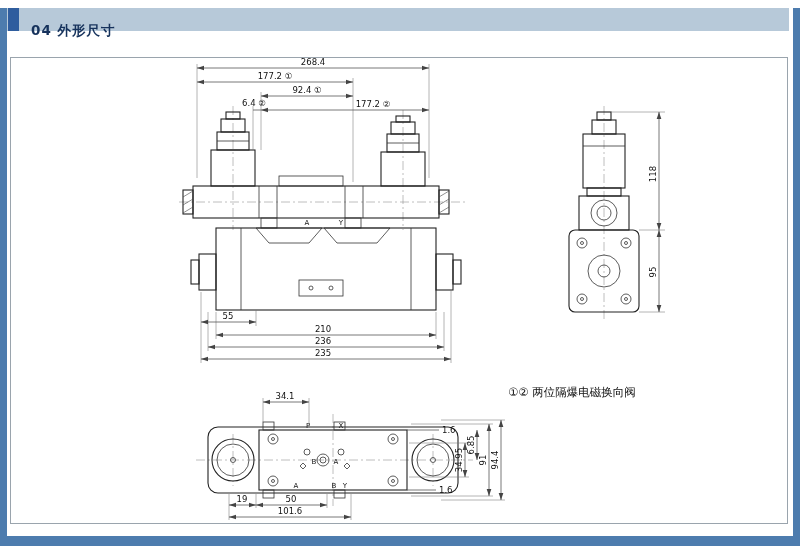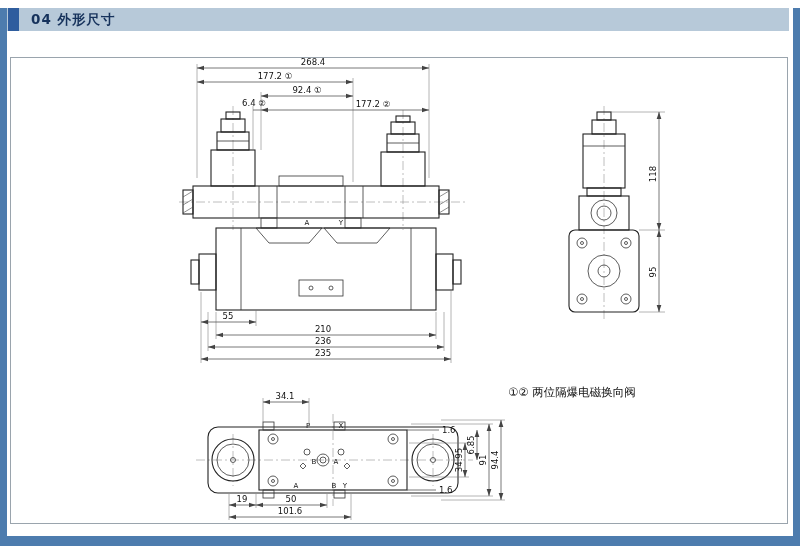--- a/index.html
+++ b/index.html
@@ -4,21 +4,21 @@
 <style>
   html,body{margin:0;padding:0;background:#fff;}
   #page{position:relative;width:800px;height:546px;background:#fff;overflow:hidden;
         font-family:"DejaVu Sans","Liberation Sans",sans-serif;color:#222;}
   .strip{position:absolute;background:#4d7cae;}
   #strip-left{left:0;top:8px;width:7px;height:538px;}
   #strip-right{right:0;top:8px;width:7px;height:528px;}
   #strip-bottom{left:0;bottom:0;width:800px;height:10px;}
   #header{position:absolute;left:7px;top:8px;width:782px;height:23px;background:#b7c9d9;}
   #header-square{position:absolute;left:1px;top:0;width:11px;height:23px;background:#2f5d9e;}
-  #header-text{position:absolute;left:24px;top:3px;font-size:13.5px;font-weight:bold;color:#16325c;letter-spacing:1px;}
+  #header-text{position:absolute;left:24px;top:14px;font-size:13.5px;font-weight:bold;color:#16325c;letter-spacing:1px;}
   #content{position:absolute;left:10px;top:57px;width:776px;height:465px;border:1px solid #9aa4ad;background:#fff;}
   svg{display:block;}
   svg text{font-family:"DejaVu Sans","Liberation Sans",sans-serif;}
   .part{stroke:#222;stroke-width:1.1;fill:none;}
   .part2{stroke:#333;stroke-width:0.8;fill:none;}
   .dim{stroke:#555;stroke-width:0.8;fill:none;}
   .ext{stroke:#777;stroke-width:0.55;fill:none;}
   .cl{stroke:#8a8a8a;stroke-width:0.55;fill:none;stroke-dasharray:9 3 2 3;}
   .hatch{stroke:#444;stroke-width:0.6;}
   .d{font-size:8.5px;fill:#111;}

